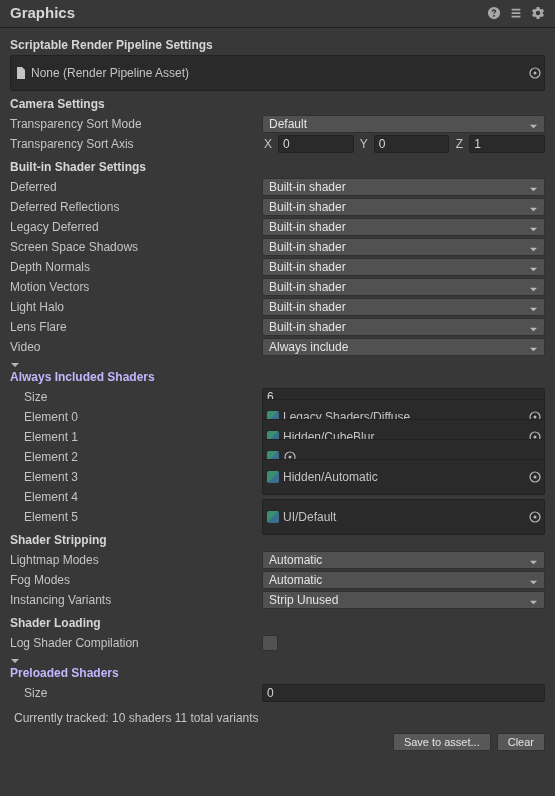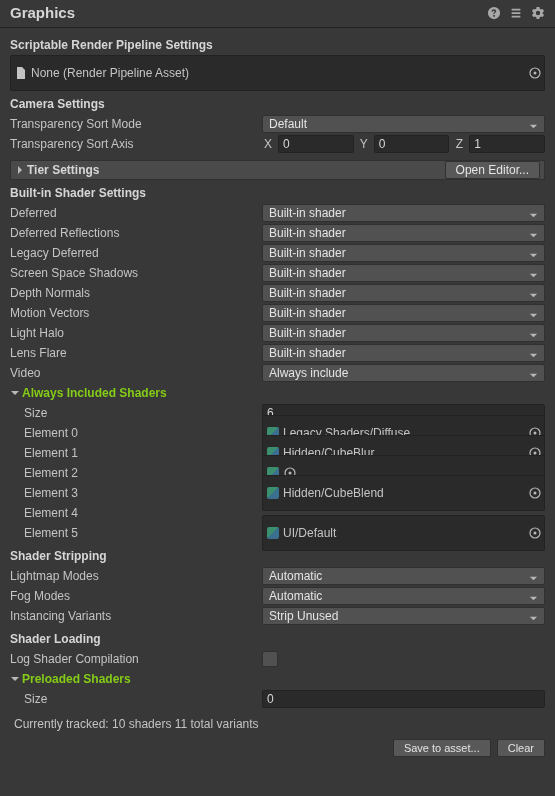--- a/index.html
+++ b/index.html
@@ -80,21 +80,21 @@
     width: 100%;
     font-family: inherit;
     font-size: 12px;
   }
 
   .axis-row { flex: 1; display: flex; gap: 4px; align-items: center; }
   .axis-lbl { color: #c4c4c4; width: 12px; text-align: center; }
   .axis-inp { flex: 1; }
 
   .foldout-arrow { width: 10px; display: inline-flex; justify-content: center; margin-right: 2px; }
-  .fold { display: flex; align-items: center; font-weight: 600; color: #84cc16; margin: 3px 0; }
+  .fold { display: flex; align-items: flex-start; font-weight: 600; color: #c4b5fd; margin: 3px 0; flex-direction: column; }
 
   .tier-row {
     display: flex;
     align-items: center;
     background: #4a4a4a;
     border: 1px solid #303030;
     border-radius: 2px;
     height: 20px;
     padding: 0 4px;
     margin: 6px 0 6px 0;
@@ -213,31 +213,20 @@
     <div class="axis-row">
       <span class="axis-lbl">X</span>
       <input class="input-text axis-inp" value="0" style="">
       <span class="axis-lbl">Y</span>
       <input class="input-text axis-inp" value="0" style="">
       <span class="axis-lbl">Z</span>
       <input class="input-text axis-inp" value="1" style="">
     </div>
   </div>
 
-  <div class="tier-row">
-    <span class="tier-label">
-      <span class="foldout-arrow">
-          <svg viewBox="0 0 10 10" width="10" height="10">
-            <path fill="#b8b8b8" d="M3 1l4 4-4 4z"></path>
-          </svg>
-        </span>
-      <span>Tier Settings</span>
-    </span>
-    <span class="open-editor">Open Editor...</span>
-  </div>
 
   <div class="section-title">Built-in Shader Settings</div>
   <div id="builtin-rows">
       <div class="row">
         <div class="label">Deferred</div>
         <div class="field">
           <div class="dropdown">
             <span class="dd-text">Built-in shader</span>
             <span class="chev"><svg viewBox="0 0 10 10">
                 <path d="M1 3l4 4 4-4z"></path>
@@ -390,21 +379,21 @@
               </svg>
             </span>
           </div>
         </div>
       </div>
       <div class="row">
         <div class="label indent1">Element 3</div>
         <div class="field">
           <div class="object-picker">
             <span class="shader-swatch"></span>
-            <span class="obj-text">Hidden/CubeBlend</span>
+            <span class="obj-text">Hidden/Automatic</span>
             <span class="target">
               <svg viewBox="0 0 14 14">
                 <circle cx="7" cy="7" r="5"></circle>
                 <circle class="dot" cx="7" cy="7" r="1.5"></circle>
               </svg>
             </span>
           </div>
         </div>
       </div>
       <div class="row">

